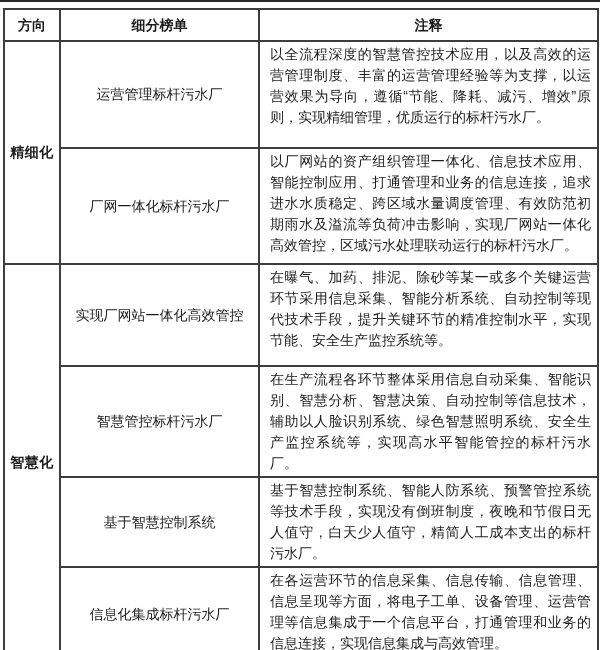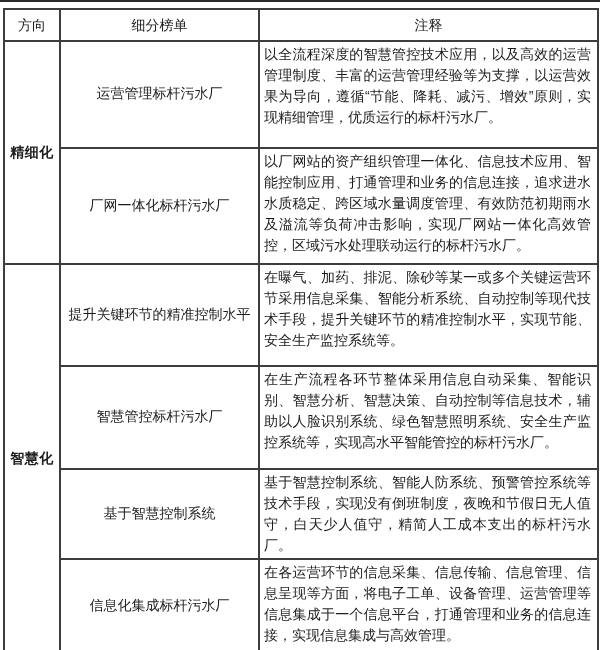--- a/index.html
+++ b/index.html
@@ -36,42 +36,41 @@
     line-height: 21px;
     background: #ffffff;
     overflow: hidden;
   }
   col.c-direction { width: 56px; }
   col.c-list      { width: 199px; }
   col.c-note      { width: 339px; }
 
   th.hdr {
     height: 30px;
-    font-weight: normal;
+    font-weight: bold;
     text-align: center;
     vertical-align: middle;
     padding: 0 2px;
   }
   td.direction-cell {
     text-align: center;
     vertical-align: middle;
     font-weight: bold;
     letter-spacing: 0.5px;
     padding: 0 2px;
   }
   td.list-cell {
     text-align: center;
     vertical-align: middle;
     padding: 0 4px;
-    font-family: Liberation Mono, monospace;
   }
   td.note-cell {
     text-align: justify;
     vertical-align: top;
-    padding: 2px 6px 2px 4px;
+    padding: 2px 6px 2px 10px;
   }
   tr.row-1 { height: 107px; }
   tr.row-2 { height: 116px; }
   tr.row-3 { height: 102px; }
   tr.row-4 { height: 103px; }
   tr.row-5 { height: 68px;  }
   tr.row-6 { height: 94px;  }
 </style>
 </head>
 <body>
@@ -96,21 +95,21 @@
       <td class="direction-cell" rowspan="2">精细化</td>
       <td class="list-cell">运营管理标杆污水厂</td>
       <td class="note-cell">以全流程深度的智慧管控技术应用，以及高效的运营管理制度、丰富的运营管理经验等为支撑，以运营效果为导向，遵循“节能、降耗、减污、增效”原则，实现精细管理，优质运行的标杆污水厂。</td>
     </tr>
     <tr class="row-2">
       <td class="list-cell">厂网一体化标杆污水厂</td>
       <td class="note-cell">以厂网站的资产组织管理一体化、信息技术应用、智能控制应用、打通管理和业务的信息连接，追求进水水质稳定、跨区域水量调度管理、有效防范初期雨水及溢流等负荷冲击影响，实现厂网站一体化高效管控，区域污水处理联动运行的标杆污水厂。</td>
     </tr>
     <tr class="row-3">
       <td class="direction-cell" rowspan="4">智慧化</td>
-      <td class="list-cell">提升关键环节的精准控制水平</td>
+      <td class="list-cell">实现厂网站一体化高效管控</td>
       <td class="note-cell">在曝气、加药、排泥、除砂等某一或多个关键运营环节采用信息采集、智能分析系统、自动控制等现代技术手段，提升关键环节的精准控制水平，实现节能、安全生产监控系统等。</td>
     </tr>
     <tr class="row-4">
       <td class="list-cell">智慧管控标杆污水厂</td>
       <td class="note-cell">在生产流程各环节整体采用信息自动采集、智能识别、智慧分析、智慧决策、自动控制等信息技术，辅助以人脸识别系统、绿色智慧照明系统、安全生产监控系统等，实现高水平智能管控的标杆污水厂。</td>
     </tr>
     <tr class="row-5">
       <td class="list-cell">基于智慧控制系统</td>
       <td class="note-cell">基于智慧控制系统、智能人防系统、预警管控系统等技术手段，实现没有倒班制度，夜晚和节假日无人值守，白天少人值守，精简人工成本支出的标杆污水厂。</td>
     </tr>

